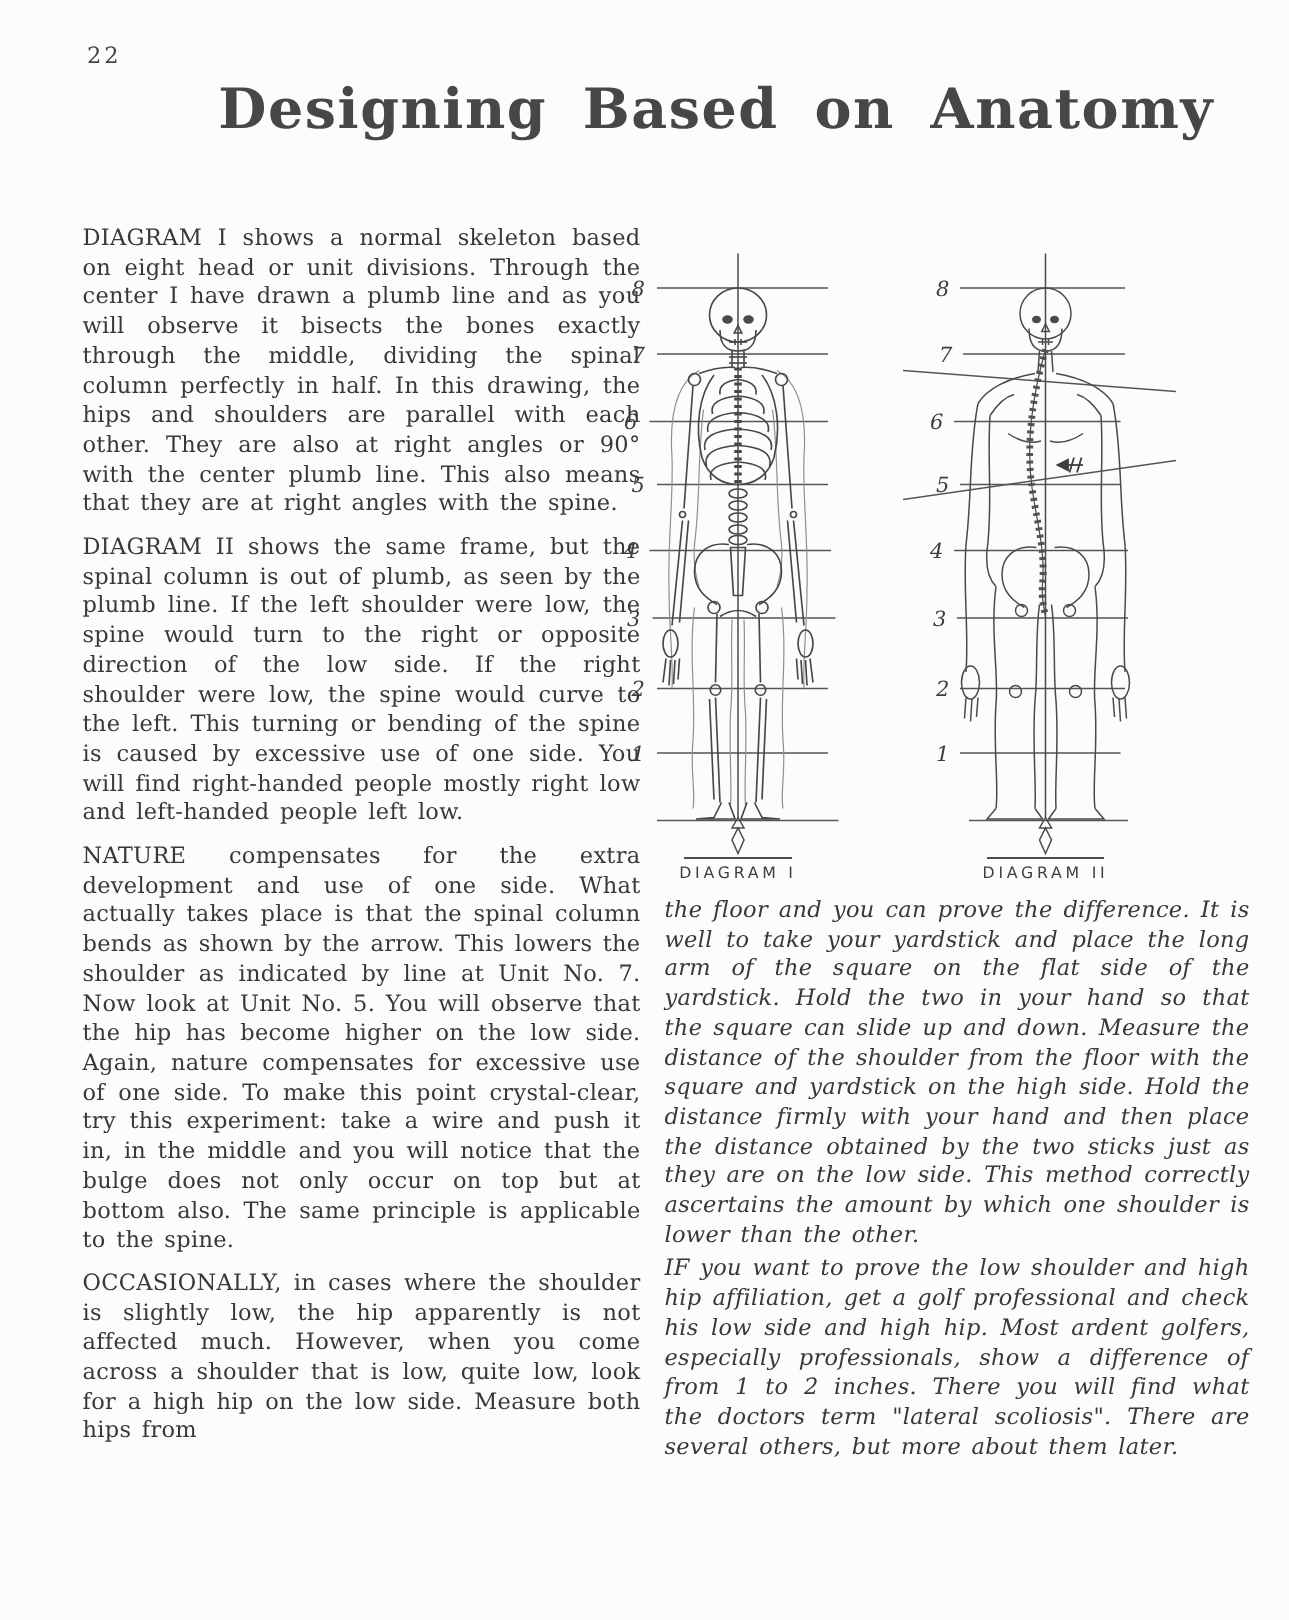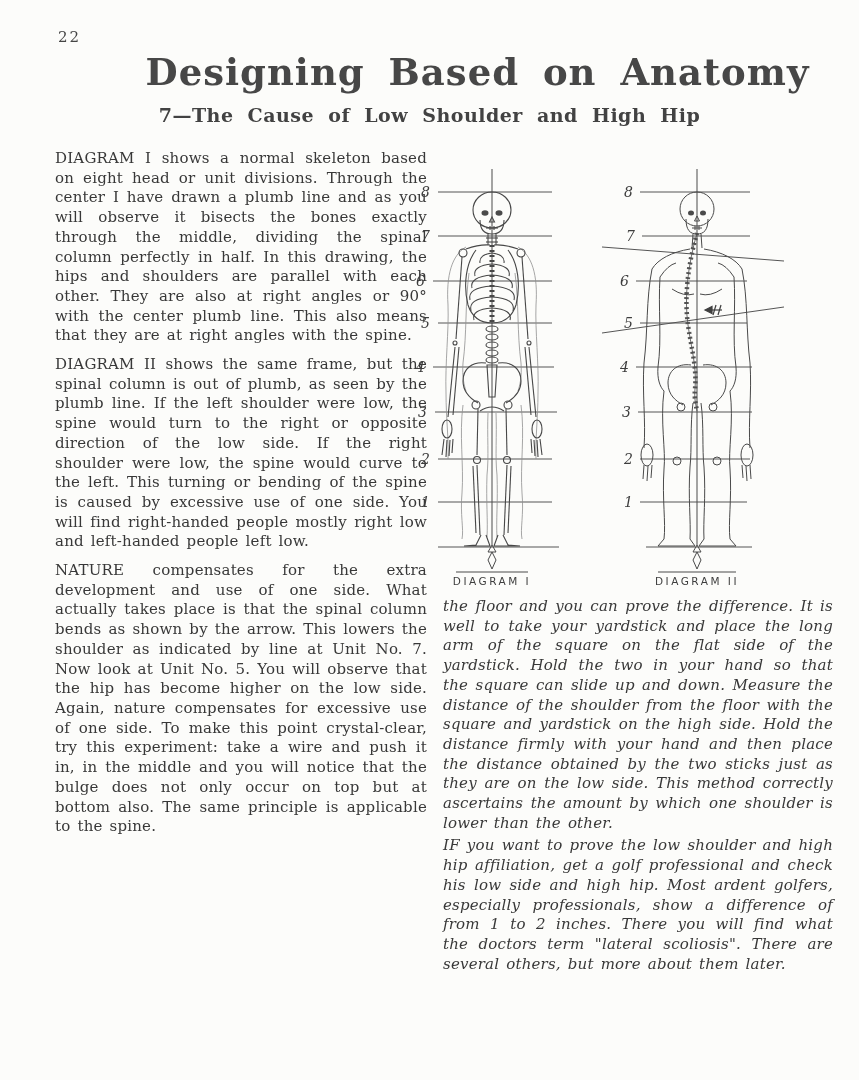--- a/index.html
+++ b/index.html
@@ -64,26 +64,26 @@
   }
 </style>
 </head>
 <body>
 
 <div class="page">
 
   <div class="page-number">22</div>
 
   <div class="title">Designing Based on Anatomy</div>
-  <div class="subtitle">7—The Cause of Low Shoulder and High Hip</div>
 
   <div class="col col-left">
     <p>DIAGRAM I shows a normal skeleton based on eight head or unit divisions. Through the center I have drawn a plumb line and as you will observe it bisects the bones exactly through the middle, dividing the spinal column perfectly in half. In this drawing, the hips and shoulders are parallel with each other. They are also at right angles or 90° with the center plumb line. This also means that they are at right angles with the spine.</p>
     <p>DIAGRAM II shows the same frame, but the spinal column is out of plumb, as seen by the plumb line. If the left shoulder were low, the spine would turn to the right or opposite direction of the low side. If the right shoulder were low, the spine would curve to the left. This turning or bending of the spine is caused by excessive use of one side. You will find right-handed people mostly right low and left-handed people left low.</p>
     <p>NATURE compensates for the extra development and use of one side. What actually takes place is that the spinal column bends as shown by the arrow. This lowers the shoulder as indicated by line at Unit No. 7. Now look at Unit No. 5. You will observe that the hip has become higher on the low side. Again, nature compensates for excessive use of one side. To make this point crystal-clear, try this experiment: take a wire and push it in, in the middle and you will notice that the bulge does not only occur on top but at bottom also. The same principle is applicable to the spine.</p>
+    <p>OCCASIONALLY, in cases where the shoulder is slightly low, the hip apparently is not affected much. However, when you come across a shoulder that is low, quite low, look for a high hip on the low side. Measure both hips from</p>
   </div>
 
   <svg class="fig" style="left:402px;top:153px;" width="190" height="445" viewBox="0 0 190 445">
     <g stroke="#555" stroke-width="1">
       <line x1="36" y1="39" x2="150" y2="39"></line>
       <line x1="36" y1="83" x2="150" y2="83"></line>
       <line x1="31" y1="128" x2="150" y2="128"></line>
       <line x1="36" y1="170" x2="150" y2="170"></line>
       <line x1="31" y1="214" x2="152" y2="214"></line>
       <line x1="33" y1="259" x2="155" y2="259"></line>

